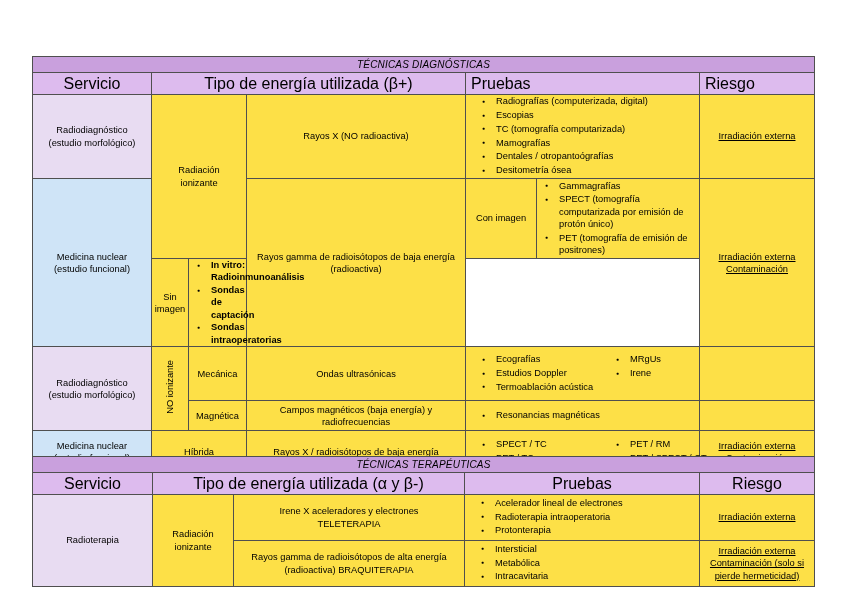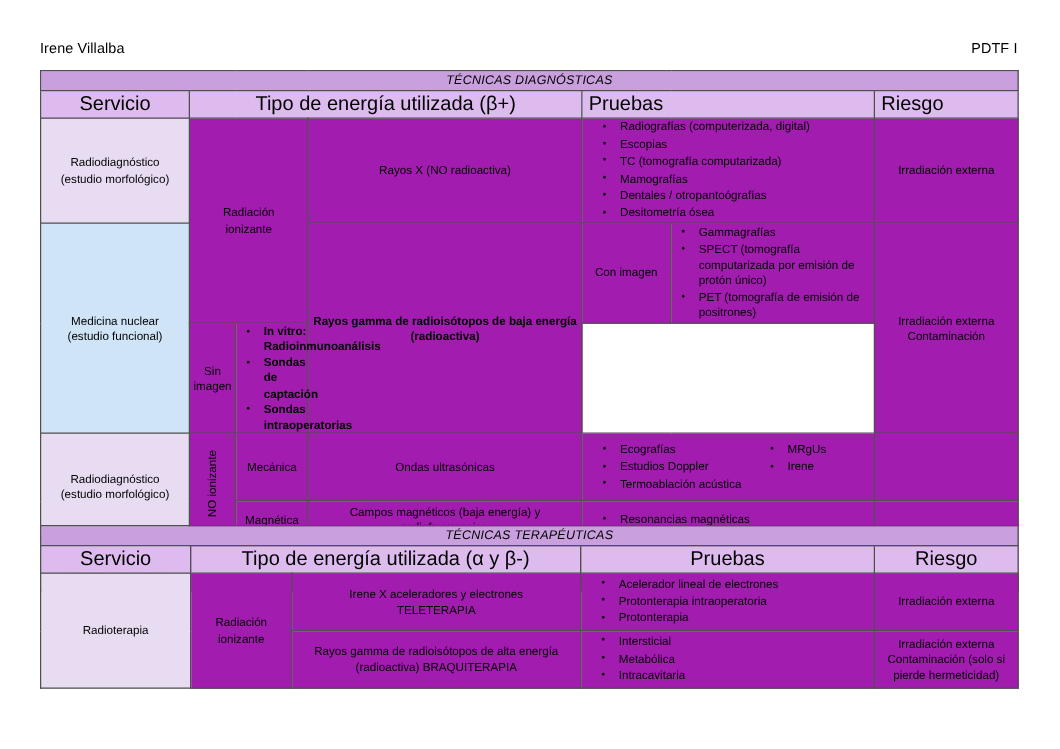--- a/index.html
+++ b/index.html
@@ -43,21 +43,21 @@
     table-layout: fixed;
     font-size: 9.3px;
     line-height: 1.32;
   }
   .doc-table td, .doc-table th {
     border: 1px solid #4f4f4f;
     padding: 0;
     vertical-align: middle;
     text-align: center;
     font-weight: normal;
-    background: #a21caf;
+    background: #fde047;
   }
   .title-bar {
     background: #c9a0dd !important;
     font-weight: bold;
     font-size: 10px;
     letter-spacing: 0.2px;
     height: 15px;
     text-align: center;
     font-style: italic;
   }
@@ -105,31 +105,27 @@
   .two-col-list > ul.b:first-child { width: 118px; }
   .two-col-list > ul.b:last-child  { width: 92px; }
 
   .vert {
     writing-mode: vertical-rl;
     transform: rotate(180deg);
     white-space: nowrap;
     display: inline-block;
     font-size: 9.3px;
   }
-  .riesgo-cell { text-align: left; padding: 4px 6px; }
+  .riesgo-cell { text-align: left; padding: 4px 6px; text-decoration: underline; }
 </style>
 </head>
 <body>
 
 <div class="page">
 
-  <div class="runhead">
-    <span class="left">Irene Villalba</span>
-    <span class="right">PDTF I</span>
-  </div>
 
   <table class="doc-table" style="left:32px; top:56px; width:782px;">
     <colgroup>
       <col style="width:119px">
       <col style="width:37px">
       <col style="width:58px">
       <col style="width:219px">
       <col style="width:71px">
       <col style="width:163px">
       <col style="width:115px">
@@ -162,21 +158,21 @@
           <li>Dentales / otropantoógrafías</li>
           <li>Desitometría ósea</li>
         </ul>
       </td>
       <td class="riesgo-cell" style="white-space:pre-line;">Irradiación externa</td>
     </tr>
 
     <tr style="height:80px;">
       <td class="svc-blue cell-pad" rowspan="2" style="white-space:pre-line;">Medicina nuclear
 (estudio funcional)</td>
-      <td class="cell-pad" rowspan="2" style="white-space:pre-line;font-weight:bold;">Rayos gamma de radioisótopos de baja energía
+      <td class="cell-pad" rowspan="2" style="white-space:pre-line;">Rayos gamma de radioisótopos de baja energía
 (radioactiva)</td>
       <td class="cell-pad">Con imagen</td>
       <td class="cell-pad">
         <ul class="b nopad">
           <li>Gammagrafías</li>
           <li>SPECT (tomografía computarizada por emisión de protón único)</li>
           <li>PET (tomografía de emisión de positrones)</li>
         </ul>
       </td>
       <td class="riesgo-cell" rowspan="2" style="white-space:pre-line;">Irradiación externa
@@ -244,21 +240,21 @@
             <li>PET / SPECT / CT</li>
           </ul>
         </div>
       </td>
       <td class="riesgo-cell" style="white-space:pre-line;">Irradiación externa
 Contaminación</td>
     </tr>
   </tbody>
     </table>
 
-  <table class="doc-table" style="left:32px; top:420px; width:782px;">
+  <table class="doc-table" style="left:32px; top:456px; width:782px;">
     <colgroup>
       <col style="width:120px">
       <col style="width:81px">
       <col style="width:231px">
       <col style="width:235px">
       <col style="width:115px">
     </colgroup>
 
     <tbody>
         <tr>
@@ -274,21 +270,21 @@
 
     <tr style="height:46px;">
       <td class="svc-purple cell-pad" rowspan="2">Radioterapia</td>
       <td class="cell-pad" rowspan="2" style="white-space:pre-line;">Radiación
 ionizante</td>
       <td class="cell-pad" style="white-space:pre-line;">Irene X aceleradores y electrones
 TELETERAPIA</td>
       <td class="cell-pad">
         <ul class="b">
           <li>Acelerador lineal de electrones</li>
-          <li>Protonterapia intraoperatoria</li>
+          <li>Radioterapia intraoperatoria</li>
           <li>Protonterapia</li>
         </ul>
       </td>
       <td class="riesgo-cell" style="white-space:pre-line;">Irradiación externa</td>
     </tr>
 
     <tr style="height:46px;">
       <td class="cell-pad" style="white-space:pre-line;">Rayos gamma de radioisótopos de alta energía
 (radioactiva) BRAQUITERAPIA</td>
       <td class="cell-pad">

